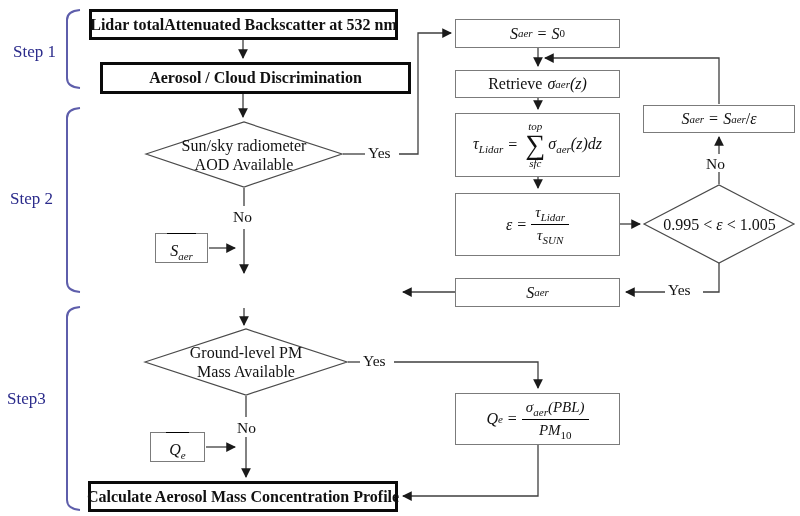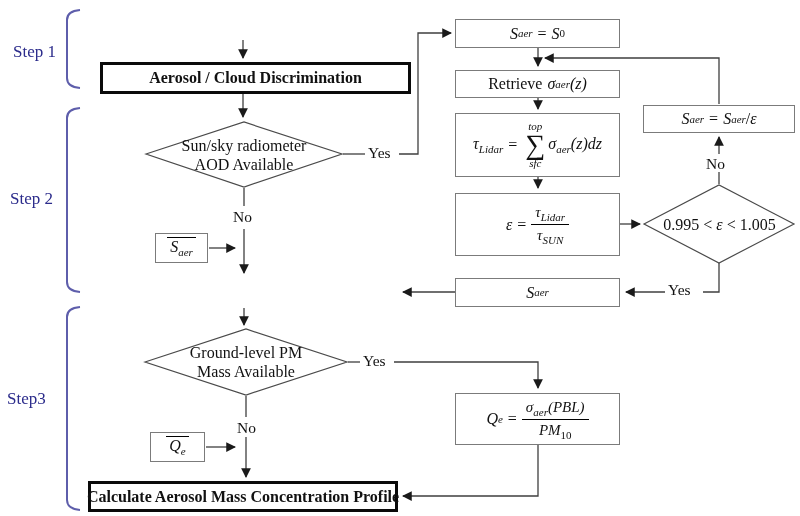--- a/index.html
+++ b/index.html
@@ -18,21 +18,21 @@
     position:absolute;text-align:center;font-size:16px;line-height:19px;
     white-space:nowrap;
   }
   .lbl{position:absolute;font-size:15.5px;white-space:nowrap;}
   .steplabel{position:absolute;color:#2b2b8b;font-size:17px;white-space:nowrap;}
   i{font-style:italic;}
   sub{font-size:11px;font-style:italic;line-height:1;}
   sub.up{font-style:normal;}
   .eq{margin:0 5px;}
   .mr{margin-right:5px;}
-  .ov{border-top:1.3px solid #000;padding:0 3px 1px 3px;}
+  .ov{border-top:1.3px solid #000;padding:8px 3px 1px 3px;}
   .frac{display:inline-flex;flex-direction:column;align-items:center;font-size:15px;line-height:1.25;}
   .num{border-bottom:1.3px solid #000;padding:0 4px 1px 4px;}
   .den{padding-top:1px;}
   .sum{display:inline-flex;flex-direction:column;align-items:center;line-height:1;margin:0 3px;}
   .sum .lim{font-size:11px;font-style:italic;}
   .sum .sigma{font-size:28px;line-height:0.95;font-style:normal;}
 </style>
 </head>
 <body>
 
@@ -79,20 +79,21 @@
       <path d="M80,10 Q67,11 67,20 V78 Q67,87 80,88"></path>
       <path d="M80,108 Q67,109 67,118 V282 Q67,291 80,292"></path>
       <path d="M80,307 Q67,308 67,317 V500 Q67,509 80,510"></path>
     </g>
   </svg>
 
   <div class="steplabel" style="left:13px;top:42px;">Step 1</div>
   <div class="steplabel" style="left:10px;top:189px;">Step 2</div>
   <div class="steplabel" style="left:7px;top:389px;">Step3</div>
 
+  <div class="box bold-box" style="left:89px;top:9px;width:309px;height:31px;">Lidar totalAttenuated Backscatter at 532 nm</div>
   <div class="box bold-box" style="left:100px;top:62px;width:311px;height:32px;">Aerosol / Cloud Discrimination</div>
   <div class="box bold-box" style="left:88px;top:481px;width:310px;height:31px;">Calculate Aerosol Mass Concentration Profile</div>
 
   <div class="dtext" style="left:147px;top:136px;width:194px;">
     <span>Sun/sky radiometer</span><br>
     <span>AOD Available</span>
   </div>
   <div class="dtext" style="left:149px;top:343px;width:194px;">
     <span>Ground-level PM</span><br>
     <span>Mass Available</span>

